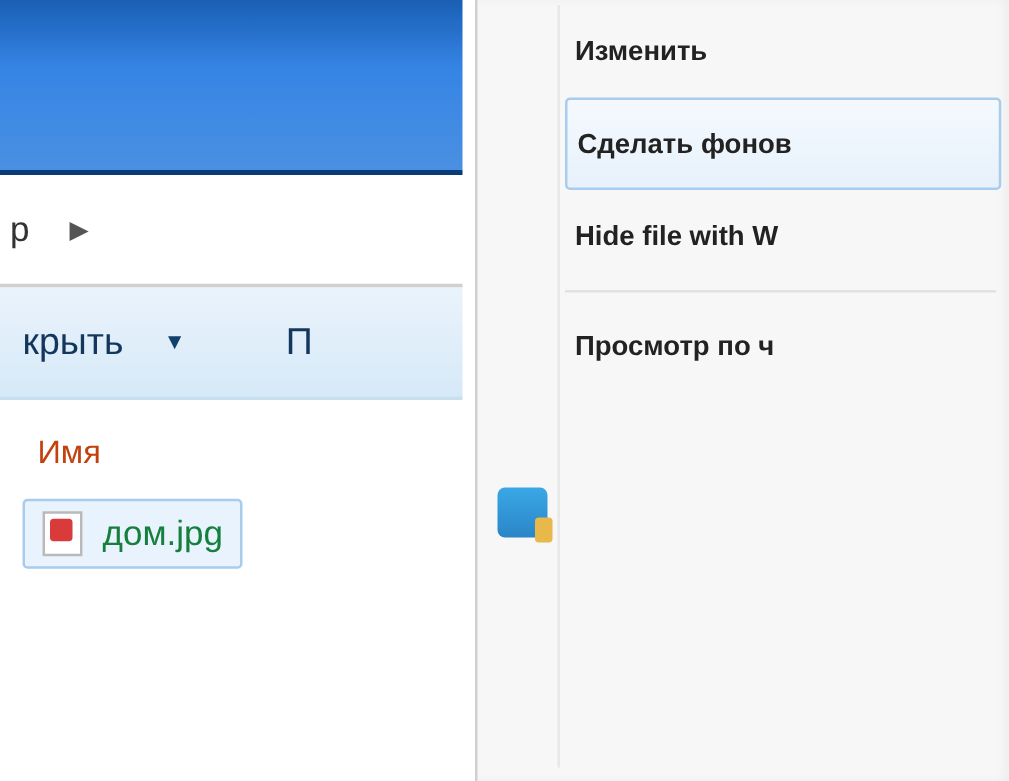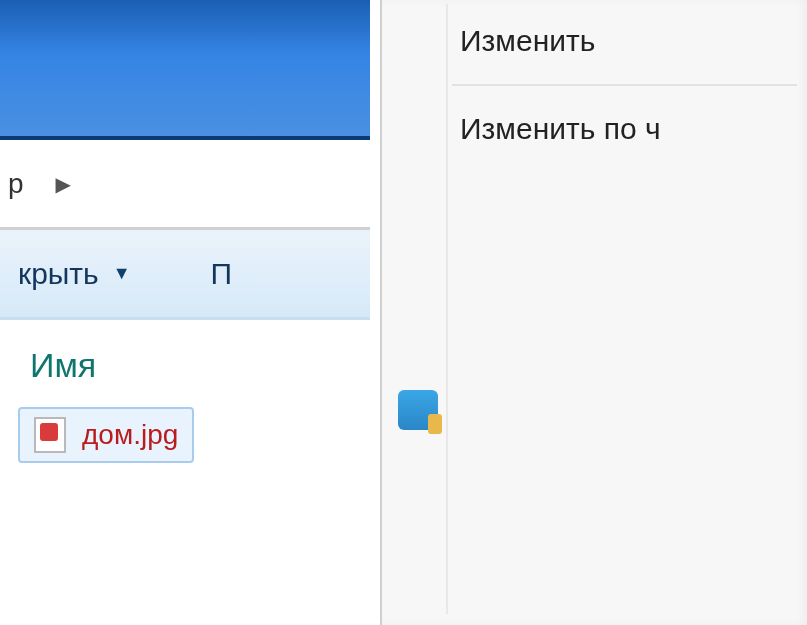--- a/index.html
+++ b/index.html
@@ -49,34 +49,34 @@
       display: flex;
       align-items: center;
       padding-left: 8px;
       color: #13365d;
       font-size: 30px;
       border-bottom: 3px solid #c8dff0;
     }
     .tb-btn {
       display: flex;
       align-items: center;
-      gap: 14px;
+      gap: 32px;
       padding: 4px 10px;
     }
     .tb-arrow {
       font-size: 18px;
       color: #10406c;
     }
     .tb-gap { width: 60px; }
     .listing {
       padding: 0 18px;
     }
     .col-header {
-      color: #0f766e;
-      font-size: 34px;
+      color: #c2410c;
+      font-size: 26px;
       padding: 26px 12px 22px 12px;
     }
     .file-row {
       display: flex;
       align-items: center;
       gap: 16px;
       padding: 8px 14px;
       border: 2px solid #a7cced;
       background: #e9f3fd;
       border-radius: 4px;
@@ -90,21 +90,21 @@
       position: relative;
     }
     .file-icon::before {
       content: '';
       position: absolute;
       left: 4px; top: 4px;
       width: 18px; height: 18px;
       background: #d93a3a;
       border-radius: 3px;
     }
-    .filename { color: #b91c1c; }
+    .filename { color: #15803d; }
 
     .ctx-menu {
       position: absolute;
       left: 380px;
       top: 0;
       width: 427px;
       height: 625px;
       background: #f7f7f7;
       border-left: 2px solid #d0d0d0;
       box-shadow: -4px 0 8px rgba(0,0,0,0.04) inset;
@@ -117,22 +117,23 @@
       width: 58px;
       height: 610px;
       border-right: 2px solid #e8e8e8;
     }
     .ctx-item {
       display: flex;
       align-items: center;
       height: 74px;
       padding-left: 78px;
       color: #222;
-      font-size: 30px;
+      font-size: 22px;
       white-space: nowrap;
+      font-weight: bold;
     }
     .ctx-item.hover {
       background: linear-gradient(#f4f9fe, #e7f1fb);
       border: 2px solid #a7cced;
       border-radius: 4px;
       margin: 0 6px 0 70px;
       padding-left: 8px;
     }
     .ctx-sep {
       margin: 6px 10px 6px 70px;
@@ -188,18 +189,24 @@
     </div>
   </div>
 </div>
 
 <div class="ctx-menu">
   <div class="icon-col"></div>
 
 <div class="ctx-item">
       <span>Изменить</span>
     </div>
+    <div class="ctx-item hover">
+      <span>Сделать фонов</span>
+    </div>
+    <div class="ctx-item">
+      <span>Hide file with W</span>
+    </div>
     <div class="ctx-icon" style="top: 390px;"></div>
     <div class="ctx-sep"></div>
     <div class="ctx-item">
-      <span>Изменить по ч</span>
+      <span>Просмотр по ч</span>
     </div>
   </div>
 
 </body></html>

